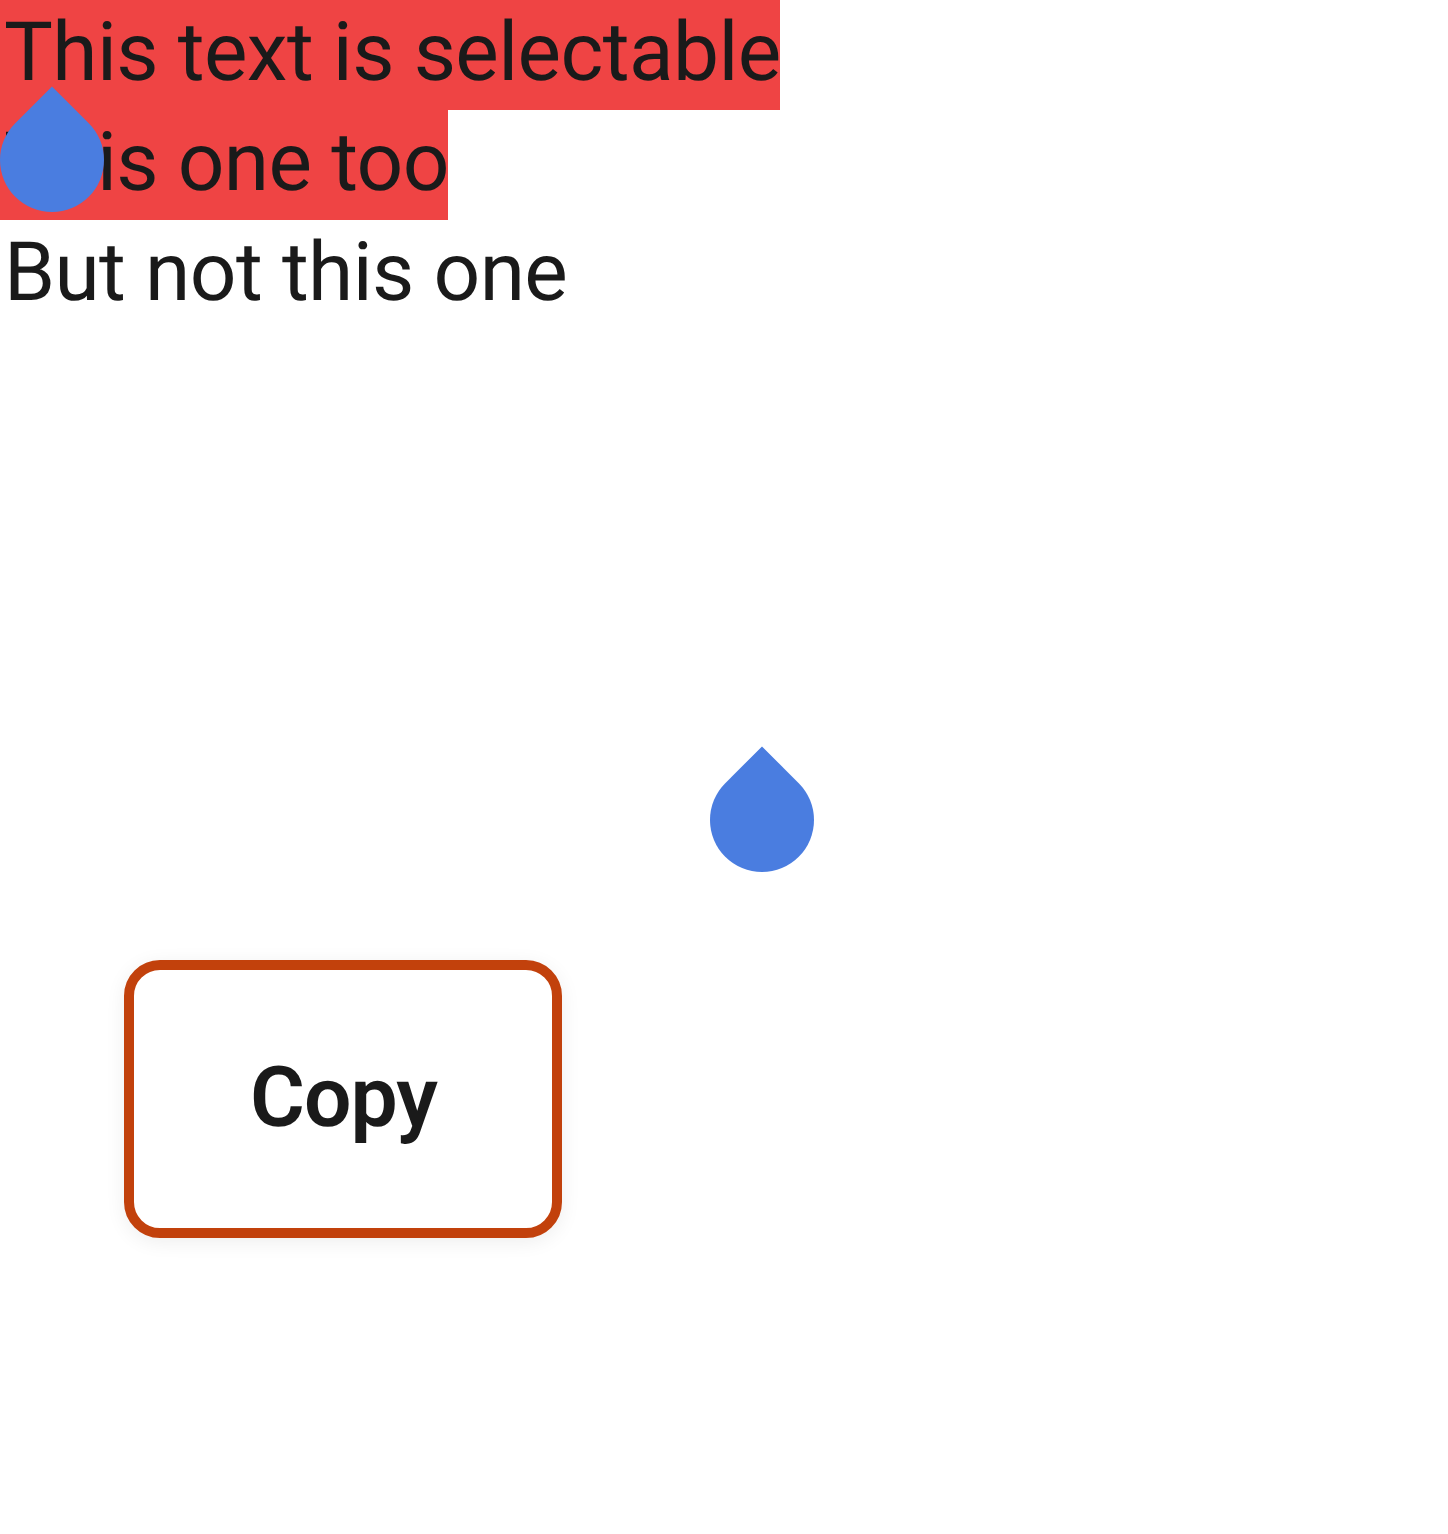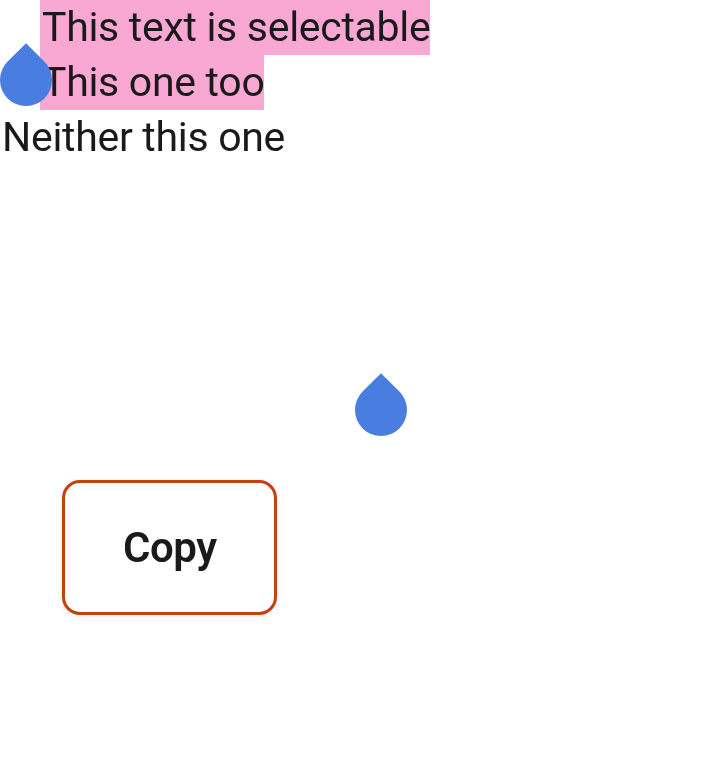--- a/index.html
+++ b/index.html
@@ -22,22 +22,21 @@
       font-size: 41px;
       line-height: 55px;
       color: #1a1a1a;
       font-weight: 400;
       letter-spacing: -0.3px;
       white-space: nowrap;
       padding-left: 2px;
     }
     .text-line.selected {
       display: inline-block;
-      background: #f9a8d4;
-      margin-left: 40px;
+      background: #ef4444;
     }
     .line-wrap {
       height: 55px;
     }
     .handle-start {
       position: absolute;
       width: 52px;
       height: 52px;
       background: #4a7de0;
       border-radius: 50% 0 50% 50%;
@@ -55,39 +54,39 @@
       top: 384px;
       left: 355px;
       z-index: 5;
       transform: rotate(45deg);
     }
     .copy-popup {
       position: absolute;
       top: 480px;
       left: 62px;
       background: #ffffff;
-      border: 3px solid #c2410c;
+      border: 5px solid #c2410c;
       border-radius: 18px;
       padding: 40px 58px;
       box-shadow: 0 2px 10px rgba(0,0,0,0.07);
     }
     .copy-label {
       font-size: 42px;
       font-weight: 600;
       color: #1a1a1a;
       letter-spacing: -0.5px;
     }
   </style>
 </head>
 <body>
 
 <div class="text-container">
   <div class="line-wrap"><span class="text-line selected">This text is selectable</span></div>
   <div class="line-wrap"><span class="text-line selected">This one too</span></div>
-  <div class="line-wrap"><span class="text-line">Neither this one</span></div>
+  <div class="line-wrap"><span class="text-line">But not this one</span></div>
 
   <div class="handle-start"></div>
   <div class="handle-end"></div>
 </div>
 
 <div class="copy-popup">
   <span class="copy-label">Copy</span>
 </div>
 
 </body></html>

